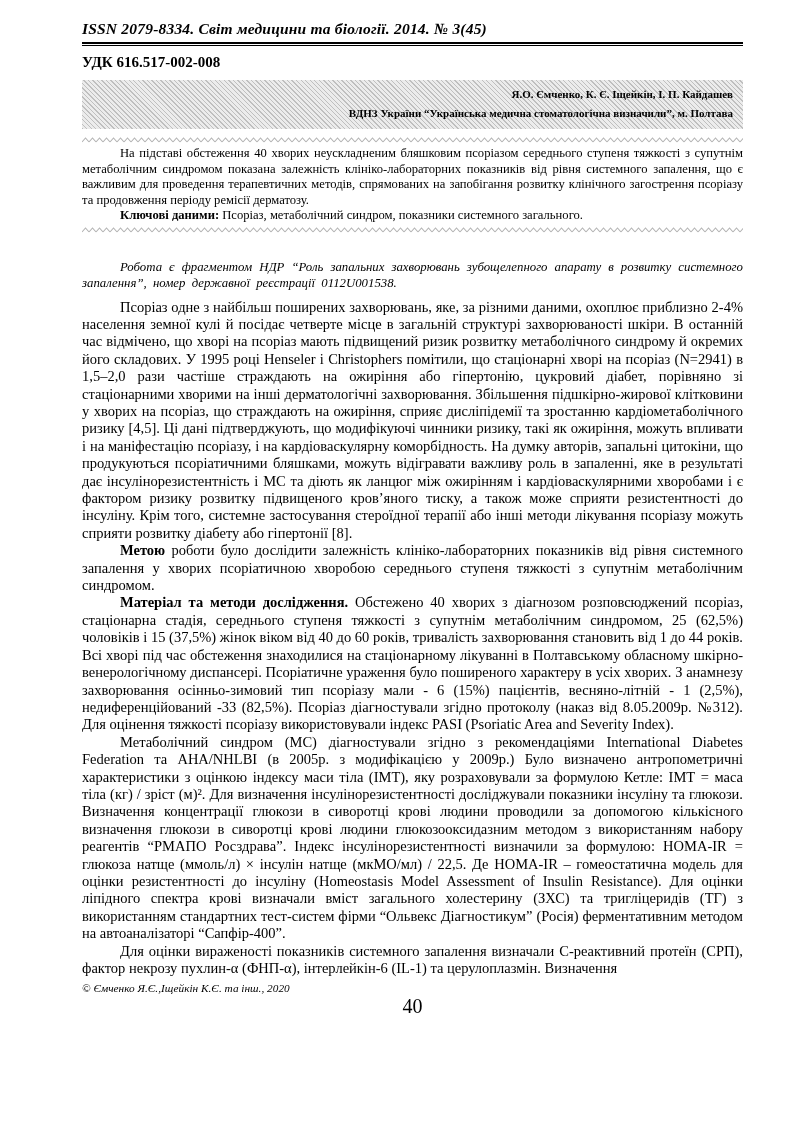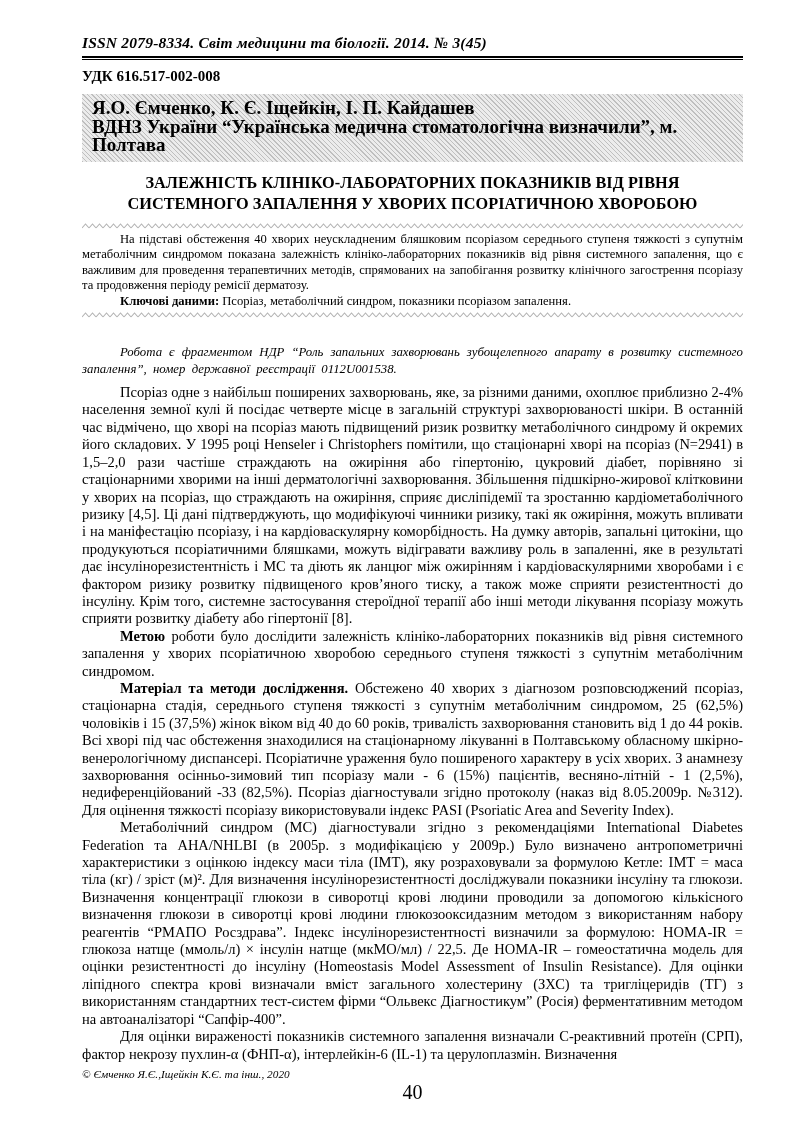--- a/index.html
+++ b/index.html
@@ -5,40 +5,40 @@
   * { margin: 0; padding: 0; box-sizing: border-box; }
   html, body { background: #ffffff; }
   body {
     width: 800px; height: 1132px;
     position: relative; overflow: hidden;
     font-family: "Liberation Serif", serif;
     color: #000;
   }
   .page {
     width: 800px; height: 1132px;
-    padding: 34px 57px 0 82px;
+    padding: 20px 57px 0 82px;
   }
   .running-head {
     font-size: 15.5px; font-weight: bold; font-style: italic;
     letter-spacing: 0.2px;
   }
   .double-rule {
     margin-top: 4px; height: 4px;
     border-top: 2.6px solid #000;
     border-bottom: 1.1px solid #000;
   }
   .udc {
     margin-top: 8px;
     font-size: 15px; font-weight: bold;
   }
   .authors-box {
     margin-top: 9px;
     padding: 5px 10px 7px;
-    text-align: left;
-    font-weight: bold; font-size: 19px; line-height: 18.5px;
+    text-align: right;
+    font-weight: bold; font-size: 11px; line-height: 18.5px;
     background: repeating-linear-gradient(45deg, #bfbfbf 0 1px, #ececec 1px 3.2px);
   }
   .title {
     margin-top: 10px;
     text-align: center;
     font-size: 16.3px; font-weight: bold; line-height: 21.5px;
   }
   .zigzag { display: block; margin-top: 8px; }
   .zigzag2 { display: block; margin-top: 3px; }
   .abstract {
@@ -75,34 +75,33 @@
   <div class="running-head">ISSN 2079-8334. Світ медицини та біології. 2014. № 3(45)</div>
   <div class="double-rule"></div>
 
   <div class="udc">УДК 616.517-002-008</div>
 
   <div class="authors-box">
     <div>Я.О. Ємченко, К. Є. Іщейкін, І. П. Кайдашев</div>
     <div>ВДНЗ України “Українська медична стоматологічна визначили”, м. Полтава</div>
   </div>
 
-  <h1 class="title"><span>ЗАЛЕЖНІСТЬ КЛІНІКО-ЛАБОРАТОРНИХ ПОКАЗНИКІВ ВІД РІВНЯ</span><br><span>СИСТЕМНОГО ЗАПАЛЕННЯ У ХВОРИХ ПСОРІАТИЧНОЮ ХВОРОБОЮ</span></h1>
 
   <svg class="zigzag" width="661" height="6" xmlns="http://www.w3.org/2000/svg">
     <defs>
       <pattern id="zz1" width="7" height="6" patternUnits="userSpaceOnUse">
         <path d="M0 5 L3.5 1 L7 5" fill="none" stroke="#b3b3b3" stroke-width="1.1"></path>
       </pattern>
     </defs>
     <rect width="661" height="6" fill="url(#zz1)"></rect>
   </svg>
 
   <div class="abstract">
     <p>На підставі обстеження 40 хворих неускладненим бляшковим псоріазом середнього ступеня тяжкості з супутнім метаболічним синдромом показана залежність клініко-лабораторних показників від рівня системного запалення, що є важливим для проведення терапевтичних методів, спрямованих на запобігання розвитку клінічного загострення псоріазу та продовження періоду ремісії дерматозу.</p>
-    <p><b>Ключові даними:</b><span> Псоріаз, метаболічний синдром, показники псоріазом запалення.</span></p>
+    <p><b>Ключові даними:</b><span> Псоріаз, метаболічний синдром, показники системного загального.</span></p>
   </div>
 
   <svg class="zigzag2" width="661" height="6" xmlns="http://www.w3.org/2000/svg">
     <defs>
       <pattern id="zz2" width="7" height="6" patternUnits="userSpaceOnUse">
         <path d="M0 5 L3.5 1 L7 5" fill="none" stroke="#b3b3b3" stroke-width="1.1"></path>
       </pattern>
     </defs>
     <rect width="661" height="6" fill="url(#zz2)"></rect>
   </svg>

